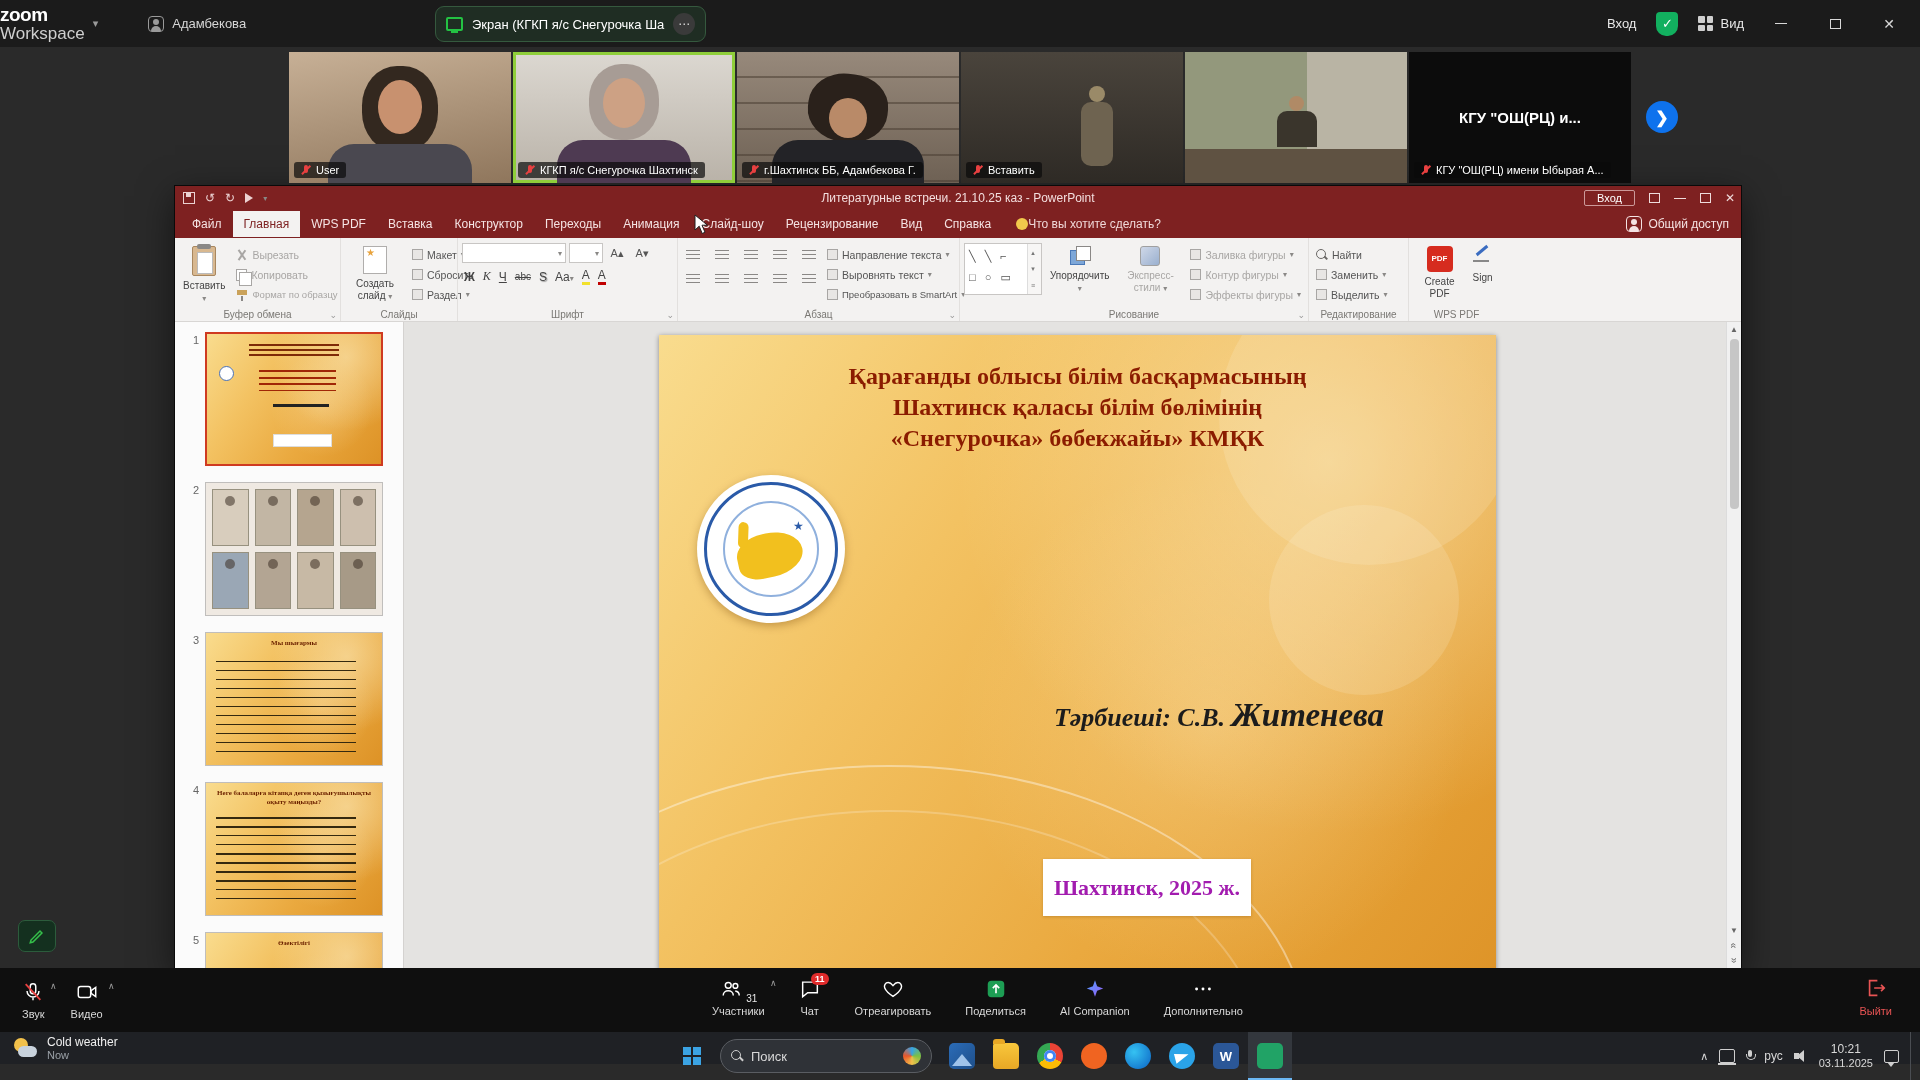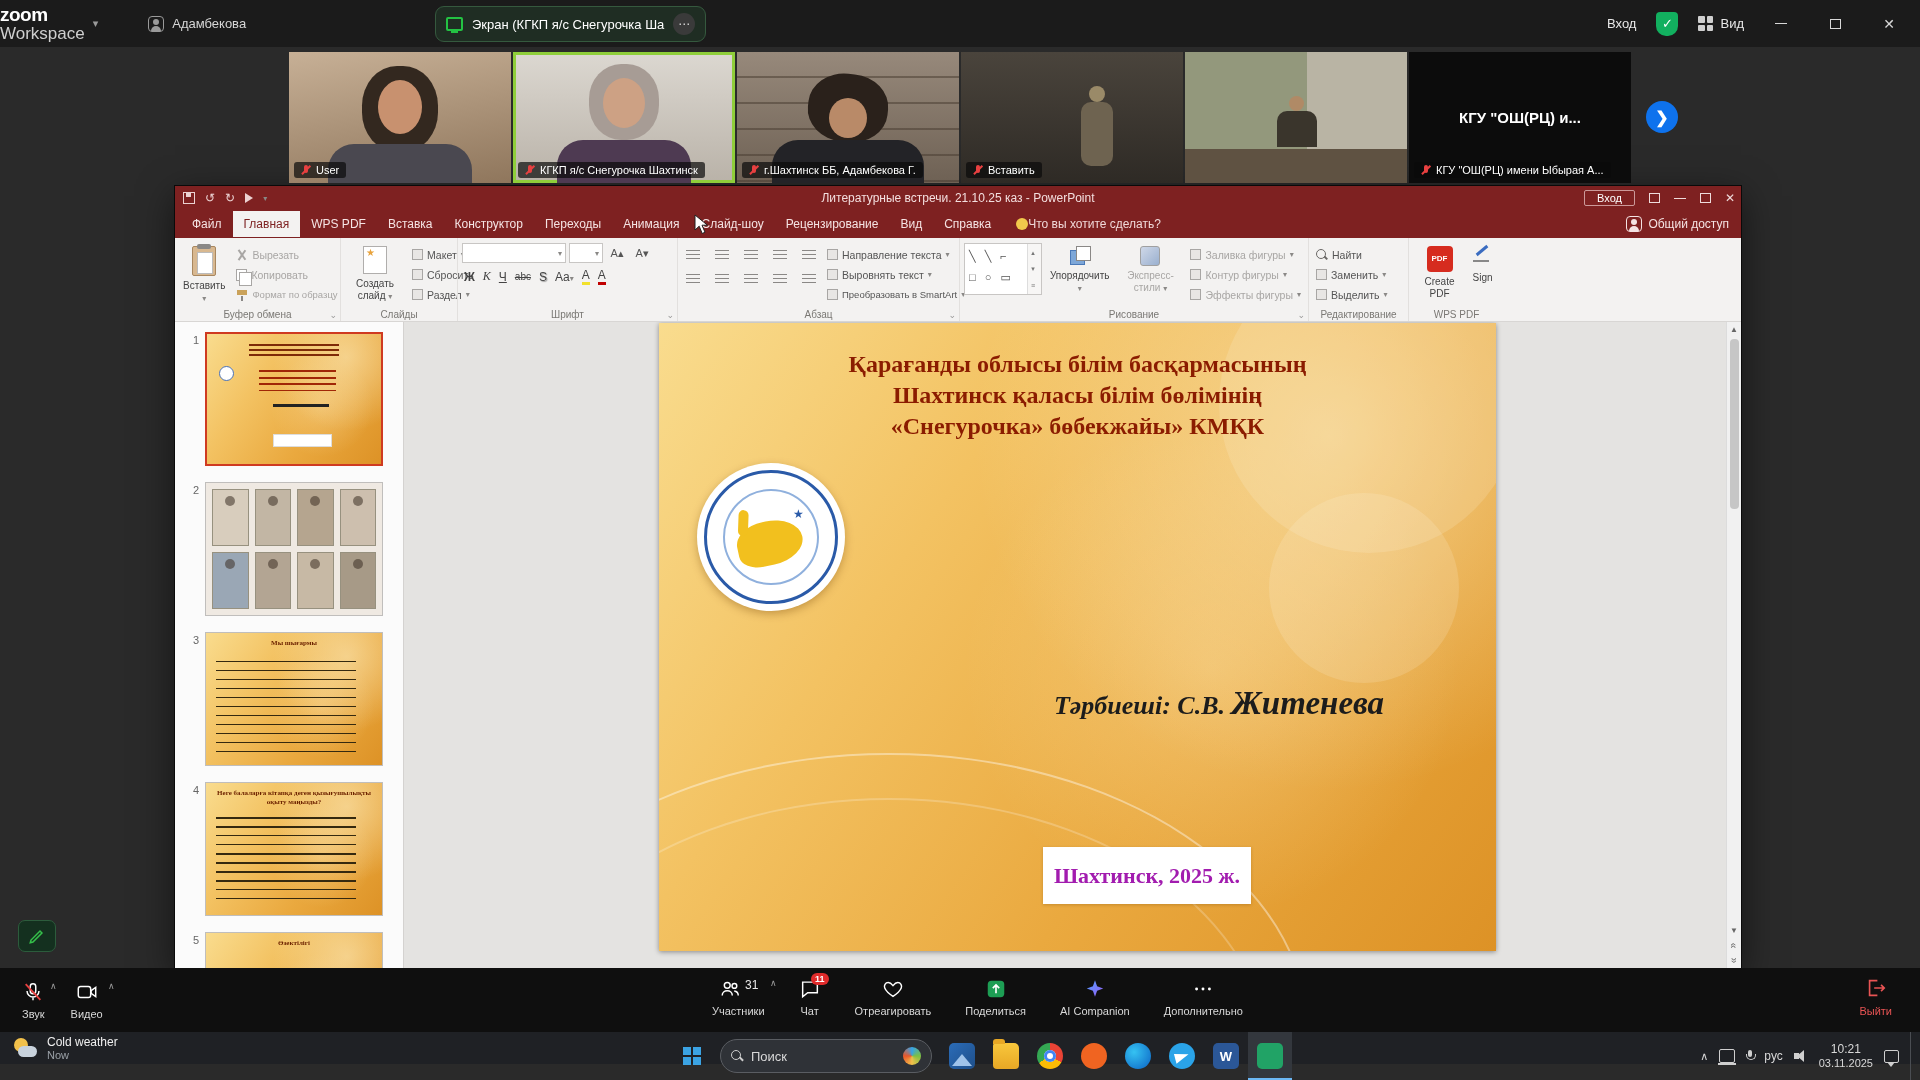--- a/index.html
+++ b/index.html
@@ -148,21 +148,21 @@
 .pp{border:1px solid #97917f;position:relative}
 .pp::after{content:"";position:absolute;left:50%;top:6px;transform:translateX(-50%);width:10px;height:10px;border-radius:50%;background:rgba(60,48,36,.55)}
 .pp:nth-child(1){background:#d8cdbd}.pp:nth-child(2){background:#c2b6a4}.pp:nth-child(3){background:#b5a58f}.pp:nth-child(4){background:#cdbfae}
 .pp:nth-child(5){background:#9aa7b5}.pp:nth-child(6){background:#b3a593}.pp:nth-child(7){background:#c7b9a5}.pp:nth-child(8){background:#a79a87}
 .mlines{position:absolute;left:10px;right:26px;background:repeating-linear-gradient(180deg,#35290f 0 1.5px,transparent 1.5px 9px)}
 .m3 .mlines{top:28px;height:92px}
 .m4 .mlines{top:34px;height:88px}
 .canvas{flex:1;background:#e4e3e1;position:relative;overflow:hidden}
 
 
-.slide{position:absolute;left:255px;top:1px;width:837px;height:628px;overflow:hidden;box-shadow:0 1px 5px rgba(0,0,0,.4)}
+.slide{position:absolute;left:255px;top:13px;width:837px;height:708px;overflow:hidden;box-shadow:0 1px 5px rgba(0,0,0,.4)}
 .ring{position:absolute;border:2px solid rgba(255,255,255,.4);border-radius:50%}
 .blob{position:absolute;border-radius:50%;background:rgba(255,250,228,.16)}
 .s-org{position:absolute;left:40px;right:40px;top:26px;text-align:center;font-family:"Liberation Serif",serif;font-weight:bold;font-size:24px;line-height:31px;color:var(--slide-red,#8b1c00)}
 .s-logo{position:absolute;left:38px;top:140px;width:148px;height:148px;border-radius:50%;background:#fff;box-shadow:0 3px 8px rgba(110,60,0,.35)}
 .s-logo .rb{position:absolute;inset:7px;border:3px solid #2a5aa8;border-radius:50%}
 .s-logo .rb2{position:absolute;inset:26px;border:2px solid #8fb0dd;border-radius:50%}
 .s-logo .swan{position:absolute;left:40px;top:58px;width:66px;height:44px;background:#f2c01e;border-radius:54% 60% 60% 40%;transform:rotate(-12deg)}
 .s-logo .swan::before{content:"";position:absolute;left:6px;top:-16px;width:10px;height:26px;border-radius:6px;background:#f2c01e;transform:rotate(14deg)}
 .s-logo .star{position:absolute;left:96px;top:44px;color:#2a5aa8;font-size:12px}
 .s-title{position:absolute;left:180px;width:628px;top:228px;text-align:center;font-family:"Liberation Serif",serif;font-weight:bold;font-size:27px;line-height:37px;color:#9c1d02}
@@ -179,21 +179,21 @@
 .rot90{display:inline-block;transform:rotate(90deg);font-size:10px}
 .rotm90{display:inline-block;transform:rotate(-90deg);font-size:10px}
 
 
 .zbar{position:absolute;left:0;top:968px;width:1920px;height:64px;background:#0f0f0f;z-index:60;color:#ddd}
 .zleft{position:absolute;left:22px;top:0;height:64px;display:flex;align-items:center;gap:26px}
 .zc{position:absolute;left:712px;top:0;height:64px;display:flex;align-items:flex-start;gap:34px;padding-top:9px}
 .zitem{display:flex;flex-direction:column;align-items:center;gap:4px;font-size:11px;color:#d8d8d8;position:relative}
 .zitem .ic{height:24px;display:flex;align-items:center;justify-content:center;gap:3px}
 .caret{font-size:9px;color:#9a9a9a;position:absolute;top:1px;right:-12px}
-.pcount{font-size:12px;color:#e8e8e8;align-self:flex-start;margin-top:1px}
+.pcount{font-size:10px;color:#e8e8e8;align-self:flex-start;margin-top:16px}
 .badge{position:absolute;top:-4px;right:-8px;background:var(--badge-red,#e02b2b);color:#fff;border-radius:9px;font-size:9px;padding:1px 4px;min-width:16px;text-align:center;font-weight:bold}
 .leave{position:absolute;right:28px;top:9px;display:flex;flex-direction:column;align-items:center;gap:4px;color:#e85454;font-size:11px}
 .annot{position:absolute;left:18px;top:920px;width:38px;height:32px;background:#14301f;border:1px solid #2c5c3c;border-radius:7px;display:flex;align-items:center;justify-content:center;z-index:55}
 
 
 .tbar{position:absolute;left:0;top:1032px;width:1920px;height:32px;background:#1f2125;display:flex;align-items:center;color:#e8e8e8;z-index:70}
 .weather{display:flex;align-items:center;gap:9px;margin-left:12px}
 .wicon{width:26px;height:22px;position:relative}
 .wicon::before{content:"";position:absolute;left:2px;top:1px;width:14px;height:14px;border-radius:50%;background:#f2c14b}
 .wicon::after{content:"";position:absolute;left:6px;top:9px;width:19px;height:11px;border-radius:8px;background:#c9d3dd}

